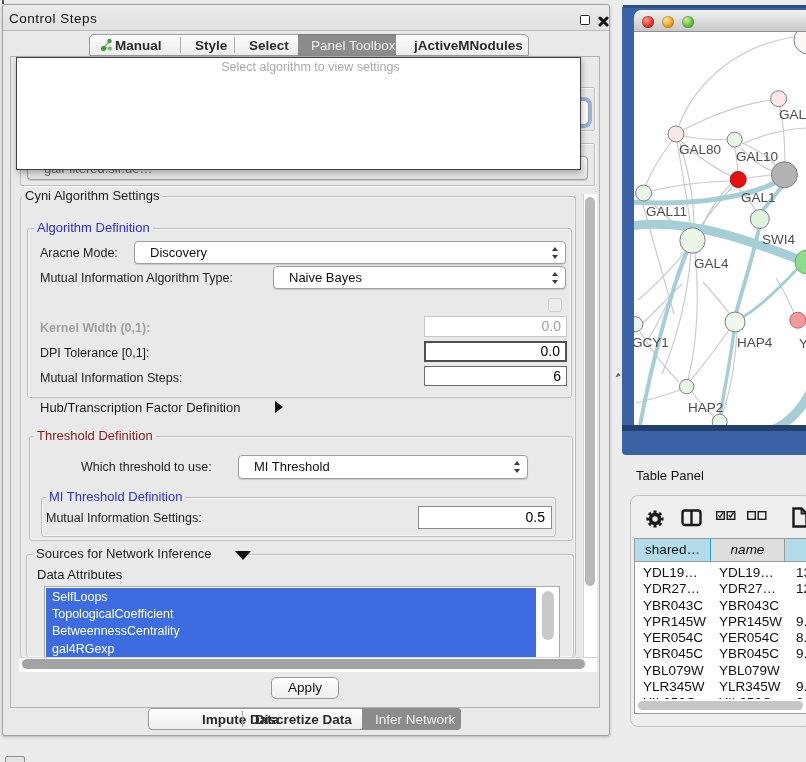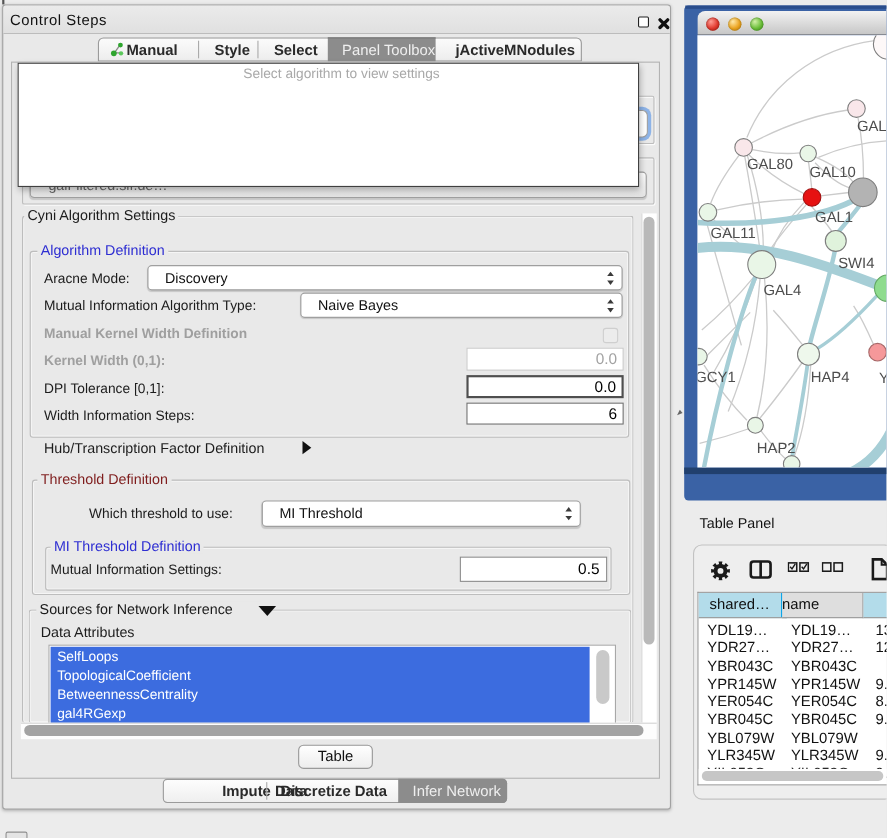--- a/index.html
+++ b/index.html
@@ -71,27 +71,26 @@
       <div class="ab lblb" style="left:29px;top:189px;">Aracne Mode:</div>
       <div class="ab combo" style="left:123px;top:184px;width:430px;height:21px;">
           <span class="ctext">Discovery</span>
           <span class="spin"></span>
         </div>
       <div class="ab combo" style="left:262px;top:209px;width:291px;height:21px;">
           <span class="ctext">Naive Bayes</span>
           <span class="spin"></span>
         </div>
       <div class="ab lblb" style="left:29px;top:214px;">Mutual Information Algorithm Type:</div>
-      <div class="ab lbld" style="left:29px;top:239px;">Manual Kernel Width Definition</div>
       <div class="ab" style="left:537px;top:241px;width:12px;height:12px;background:#ececec;border:1px solid #cfcfcf;border-radius:3px;"></div>
       <div class="ab lbld" style="left:29px;top:264px;">Kernel Width (0,1):</div>
       <div class="field" style="left:413px;top:259px;width:136px;height:19px;border:1px solid #c8c8c8;color:#a2a2a2;padding-right:5px;line-height:19px;">0.0</div>
       <div class="ab lblb" style="left:29px;top:289px;">DPI Tolerance [0,1]:</div>
       <div class="field" style="left:413px;top:284px;width:134px;height:17px;border:2px solid #4f4f4f;color:#000;padding-right:5px;line-height:17px;">0.0</div>
-      <div class="ab lblb" style="left:29px;top:314px;">Width Information Steps:</div>
+      <div class="ab lblb" style="left:29px;top:314px;">Mutual Information Steps:</div>
       <div class="field" style="left:413px;top:309px;width:136px;height:18px;border:1.5px solid #6f6f6f;color:#000;padding-right:5px;line-height:18px;">6</div>
 
       <div class="ab" style="left:29px;top:343px;font-size:13px;color:#1c1c1c;">Hub/Transcription Factor Definition</div>
       <div class="ab" style="left:264px;top:344px;width:0;height:0;border-top:6px solid transparent;border-bottom:6px solid transparent;border-left:8px solid #111;"></div>
 
       <div class="grp" style="left:18px;top:379px;width:542px;height:103px;"></div>
       <div class="gtitle" style="left:23px;top:372px;color:#7f1d1d;">Threshold Definition</div>
       <div class="ab lblb" style="left:70px;top:403px;">Which threshold to use:</div>
       <div class="ab combo" style="left:227px;top:398px;width:288px;height:22px;">
           <span class="ctext">MI Threshold</span>
@@ -112,21 +111,21 @@
         <div class="ab" style="left:1px;top:1px;width:490px;height:80px;background:#3c6cdf;"></div>
         <div class="ab" style="left:7px;top:2px;font-size:12.5px;color:#fff;line-height:17.2px;">SelfLoops<br>TopologicalCoefficient<br>BetweennessCentrality<br>gal4RGexp</div>
         <div class="ab" style="left:497px;top:4px;width:12px;height:49px;background:#c9c9c9;border-radius:6px;"></div>
       </div>
 
       <div class="ab" style="left:572px;top:137px;width:13px;height:463px;background:#fff;border-left:1px solid #d5d5d5;"></div>
       <div class="ab" style="left:574px;top:140px;width:10px;height:389px;background:#b9b9b9;border-radius:5px;"></div>
       <div class="ab" style="left:8px;top:600px;width:578px;height:14px;background:#fdfdfd;border-top:1px solid #d5d5d5;"></div>
       <div class="ab" style="left:11px;top:602px;width:563px;height:10px;background:#a3a3a3;border-radius:5px;"></div>
 
-      <div class="ab" style="left:260px;top:620px;width:66px;height:20px;background:linear-gradient(#ffffff,#ededed);border:1px solid #9a9a9a;border-radius:5px;text-align:center;font-size:13.5px;color:#111;line-height:20px;">Table</div>
+      <div class="ab" style="left:260px;top:620px;width:66px;height:20px;background:linear-gradient(#ffffff,#ededed);border:1px solid #9a9a9a;border-radius:5px;text-align:center;font-size:13.5px;color:#111;line-height:20px;">Apply</div>
     </div>
 
     <div class="ab" id="bottabs" style="left:145px;top:703px;height:22px;width:313px;">
       <div class="ab" style="left:0;top:0;height:22px;width:313px;background:linear-gradient(#fdfdfd,#efefef);border:1px solid #9b9b9b;border-radius:4px;box-sizing:border-box;"></div>
       <div class="ab" style="left:10px;top:4px;font-size:13.5px;font-weight:bold;color:#2a2a2a;padding-left:44px;">Impute Data</div>
       <div class="ab" style="left:94px;top:3px;width:1px;height:16px;background:#aaa;"></div>
       <div class="ab" style="left:107px;top:4px;font-size:13.5px;font-weight:bold;color:#2a2a2a;">Discretize Data</div>
       <div class="ab" style="left:214px;top:0;width:99px;height:22px;background:#8c8c8c;border-radius:0 4px 4px 0;box-sizing:border-box;"></div>
       <div class="ab" style="left:227px;top:4px;font-size:13.5px;color:#efefef;">Infer Network</div>
     </div>
@@ -250,21 +249,21 @@
       <rect x="0.7" y="0.7" width="7.6" height="7.6" fill="none" stroke="#1a1a1a" stroke-width="1.4"></rect>
       <rect x="11.2" y="0.7" width="7.6" height="7.6" fill="none" stroke="#1a1a1a" stroke-width="1.4"></rect>
     </svg>
     <svg class="ab" style="left:170px;top:52px;" width="16" height="21" viewBox="0 0 16 21">
       <path d="M1.5 1.5 L9.5 1.5 L14.5 6.5 L14.5 19.5 L1.5 19.5 Z" fill="none" stroke="#1a1a1a" stroke-width="2.4"></path>
       <path d="M9.5 1.5 L9.5 6.5 L14.5 6.5" fill="none" stroke="#1a1a1a" stroke-width="1.8"></path>
     </svg>
 
     <div class="ab" style="left:12px;top:83px;width:176px;height:174px;background:#fff;border:1px solid #9a9a9a;border-right:none;overflow:hidden;font-size:13.5px;color:#111;">
       <div class="ab" style="left:0;top:0;width:75px;height:22px;background:#b3dcea;border-right:5px solid #0ea5e9;border-bottom:1px solid #9a9a9a;text-align:center;line-height:22px;">shared…</div>
-      <div class="ab" style="left:76px;top:0;width:73px;height:22px;background:#dedede;border-right:1px solid #9a9a9a;border-bottom:1px solid #9a9a9a;text-align:left;line-height:22px;">name</div>
+      <div class="ab" style="left:76px;top:0;width:73px;height:22px;background:#dedede;border-right:1px solid #9a9a9a;border-bottom:1px solid #9a9a9a;text-align:center;line-height:22px;font-style:italic;">name</div>
       <div class="ab" style="left:150px;top:0;width:26px;height:22px;background:#b3dcea;border-bottom:1px solid #9a9a9a;text-align:center;line-height:22px;"></div>
       <div class="ab" style="left:8px;top:26px;line-height:16.3px;">YDL19…<br>YDR27…<br>YBR043C<br>YPR145W<br>YER054C<br>YBR045C<br>YBL079W<br>YLR345W<br>YIL052C</div>
       <div class="ab" style="left:84px;top:26px;line-height:16.3px;">YDL19…<br>YDR27…<br>YBR043C<br>YPR145W<br>YER054C<br>YBR045C<br>YBL079W<br>YLR345W<br>YIL052C</div>
       <div class="ab" style="left:161px;top:26px;line-height:16.3px;">13…<br>12…<br>&nbsp;<br>9.<br>8.<br>9.<br>&nbsp;<br>9.<br>9.</div>
       <div class="ab" style="left:0px;top:160px;width:176px;height:14px;background:#fff;"></div>
       <div class="ab" style="left:3px;top:162px;width:165px;height:9px;background:#c6c6c6;border-radius:5px;"></div>
     </div>
   </div>
 
 </div>

